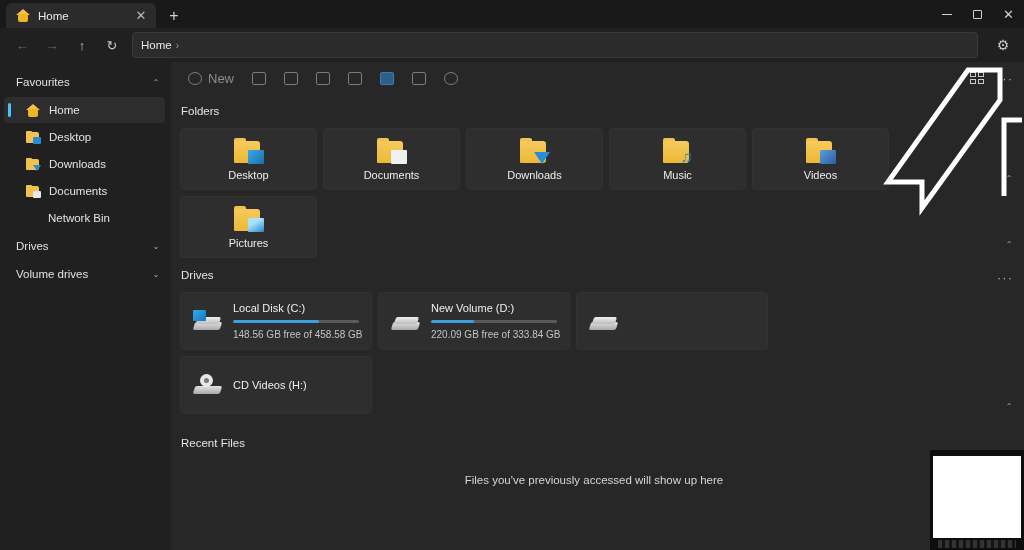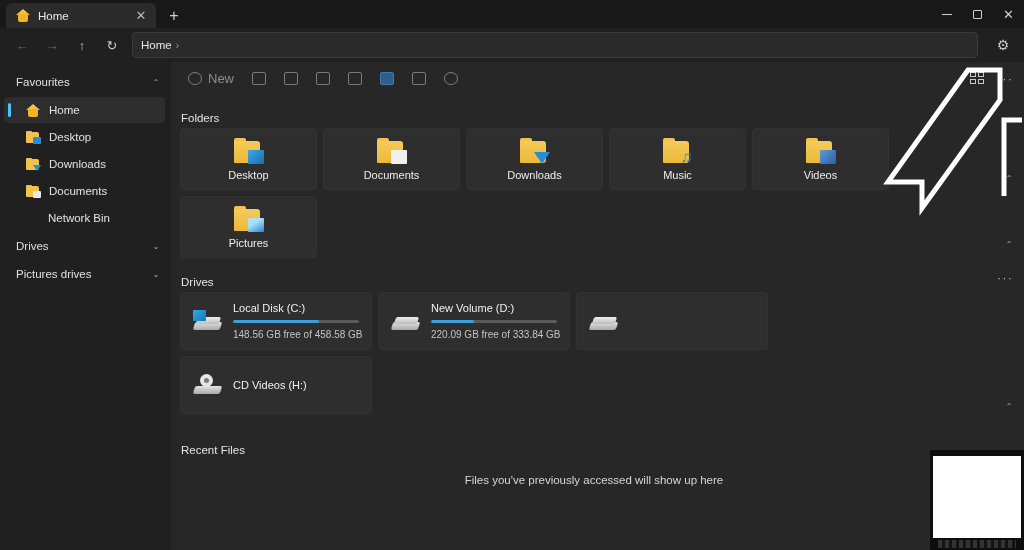--- a/index.html
+++ b/index.html
@@ -148,21 +148,21 @@
   }
   .cmd.icononly { width: 30px; justify-content: center; padding: 0; }
   .cbox { width: 14px; height: 13px; border: 1.2px solid #7b7b7b; border-radius: 2px; position: relative; }
   .cbox.filled { background: #2e5f8c; border-color: #3d7aad; }
   .cbox.round { border-radius: 50%; }
   .cmd-right { margin-left: auto; display: flex; align-items: center; gap: 2px; }
 
   .scroll-area { flex: 1; overflow: hidden; padding: 0 16px 0 8px; position: relative; }
 
   .section-head {
-    display: flex; align-items: flex-end; height: 26px; margin: 4px 0 4px 0;
+    display: flex; align-items: center; height: 26px; margin: 4px 0 4px 0;
     font-size: 11.5px; color: #e4e4e4; padding-left: 1px;
   }
   .section-head .sh-label { flex: 1; }
 
   .card-row { display: flex; gap: 6px; flex-wrap: wrap; }
 
   .folder-card {
     width: 137px; height: 62px; background: #2e2e2e; border-radius: 4px;
     display: flex; flex-direction: column; align-items: center; justify-content: center;
     gap: 4px; border: 1px solid #323232;
@@ -348,21 +348,21 @@
       <div class="side-item indent">
         <span class="s-label">Network Bin</span>
       </div>
 
       <div class="side-group">
         <span class="grp-label">Drives</span>
         <span class="chev">⌄</span>
       </div>
 
       <div class="side-group">
-        <span class="grp-label">Pictures drives</span>
+        <span class="grp-label">Volume drives</span>
         <span class="chev">⌄</span>
       </div>
     </div>
 
     <div class="content">
 
       <div class="cmdbar">
         <div class="cmd">
           <span class="cbox round"></span>
           <span>New</span>

